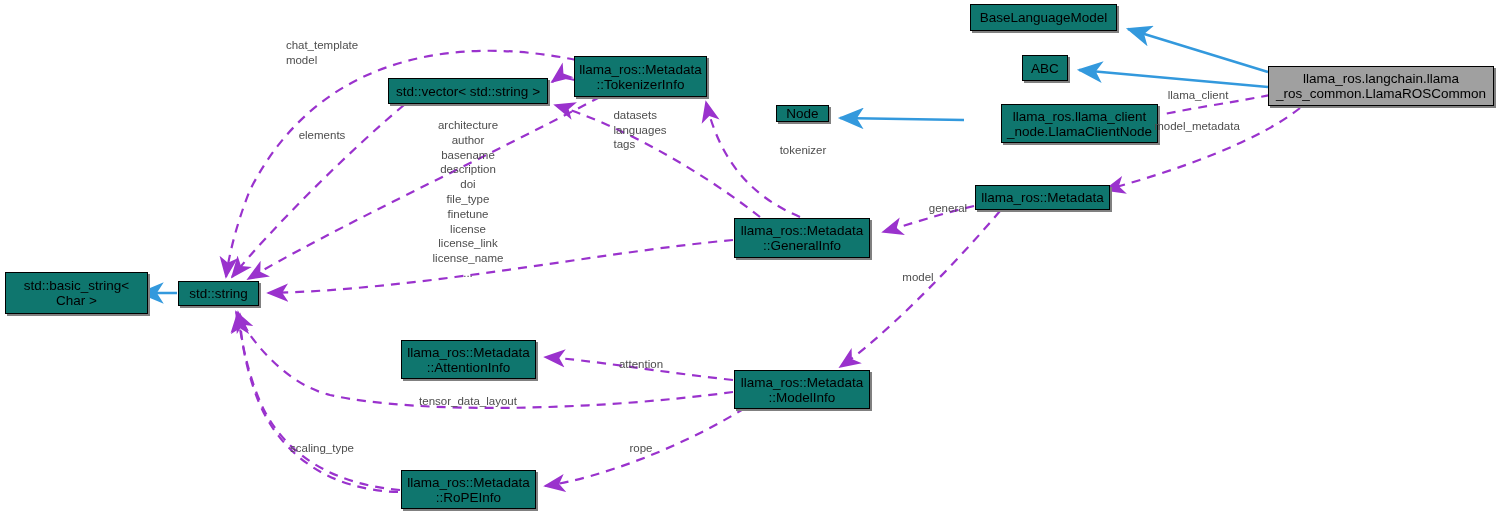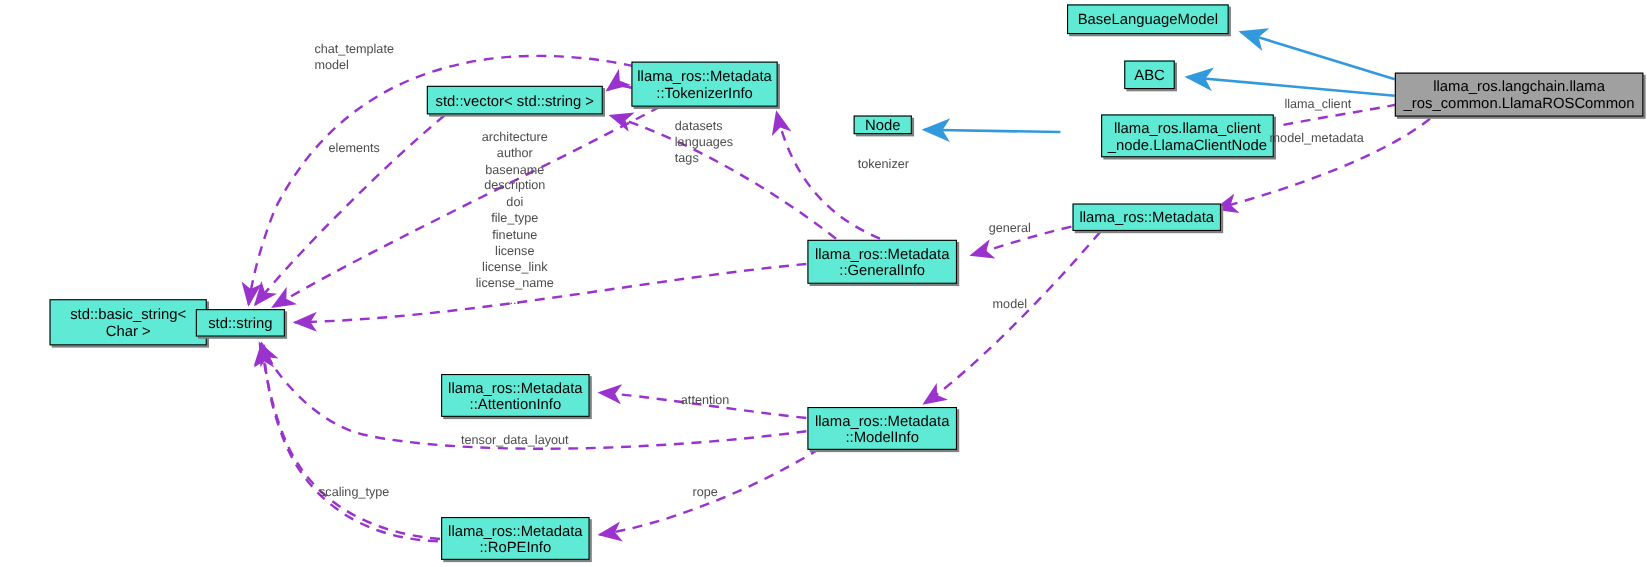--- a/index.html
+++ b/index.html
@@ -18,21 +18,21 @@
   svg#graph {
     position: absolute;
     left: 0;
     top: 0;
     width: 1497px;
     height: 515px;
   }
   .node-box {
     position: absolute;
     box-sizing: border-box;
-    background: #5eead4;
+    background: #0f766e;
     border: 1px solid #000000;
     box-shadow: 2px 2px 0 0 #808080;
     display: flex;
     align-items: center;
     justify-content: center;
     text-align: center;
     color: #000000;
     font-size: 13.5px;
     line-height: 15px;
     font-family: "Liberation Sans", sans-serif;
@@ -118,21 +118,21 @@
       <path d="M 745 408 C 680 448, 600 478, 545 486" marker-end="url(#arrow-purple)"></path>
 
       <path d="M 733 392 C 600 410, 420 415, 330 395 C 285 384, 250 340, 236 312" marker-end="url(#arrow-purple)"></path>
 
       <path d="M 400 490 C 340 485, 290 460, 264 410 C 248 378, 240 335, 238 312" marker-end="url(#arrow-purple)"></path>
 
       <path d="M 398 492 C 330 490, 280 455, 258 400 C 244 365, 240 330, 240 314" marker-end="url(#arrow-purple)"></path>
     </g>
   </svg>
 
-  <div class="node-box" style="left:5px;  top:272px; width:143px; height:42px;margin-left:40px;"><span>std::basic_string&lt;
+  <div class="node-box" style="left:5px;  top:272px; width:143px; height:42px;"><span>std::basic_string&lt;
 Char &gt;</span></div>
 
   <div class="node-box" style="left:178px; top:281px; width:81px;  height:25px;align-items:center;"><span>std::string</span></div>
 
   <div class="node-box" style="left:388px; top:78px;  width:160px; height:26px;"><span>std::vector&lt; std::string &gt;</span></div>
 
   <div class="node-box" style="left:574px; top:56px;  width:133px; height:41px;"><span>llama_ros::Metadata
 ::TokenizerInfo</span></div>
 
   <div class="node-box" style="left:776px; top:105px; width:53px;  height:17px;"><span>Node</span></div>
@@ -177,21 +177,21 @@
 model</span></div>
 
   <div class="edge-label" style="left:322px; top:128px;"><span>elements</span></div>
 
   <div class="edge-label" style="left:640px; top:108px;"><span>datasets
 languages
 tags</span></div>
 
   <div class="edge-label" style="left:803px; top:143px;"><span>tokenizer</span></div>
 
-  <div class="edge-label" style="left:918px; top:201px;"><span>general</span></div>
+  <div class="edge-label" style="left:948px; top:201px;"><span>general</span></div>
 
   <div class="edge-label" style="left:918px; top:270px;"><span>model</span></div>
 
   <div class="edge-label" style="left:641px; top:357px;"><span>attention</span></div>
 
   <div class="edge-label" style="left:468px; top:394px;"><span>tensor_data_layout</span></div>
 
   <div class="edge-label" style="left:641px; top:441px;"><span>rope</span></div>
 
   <div class="edge-label" style="left:322px; top:441px;"><span>scaling_type</span></div>

